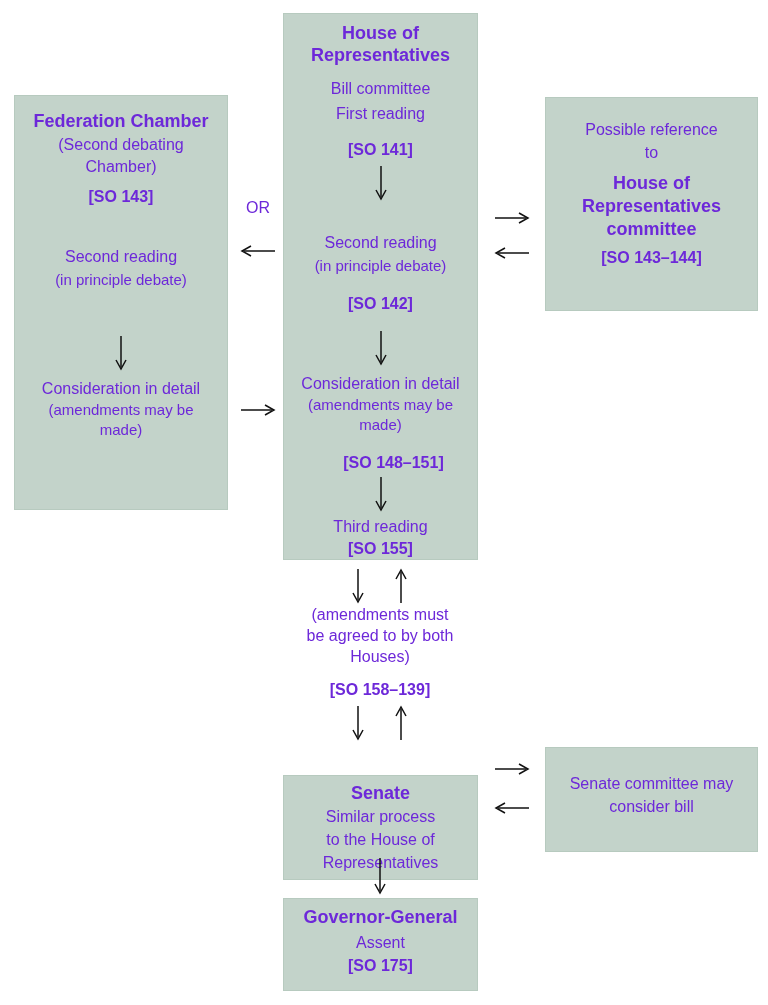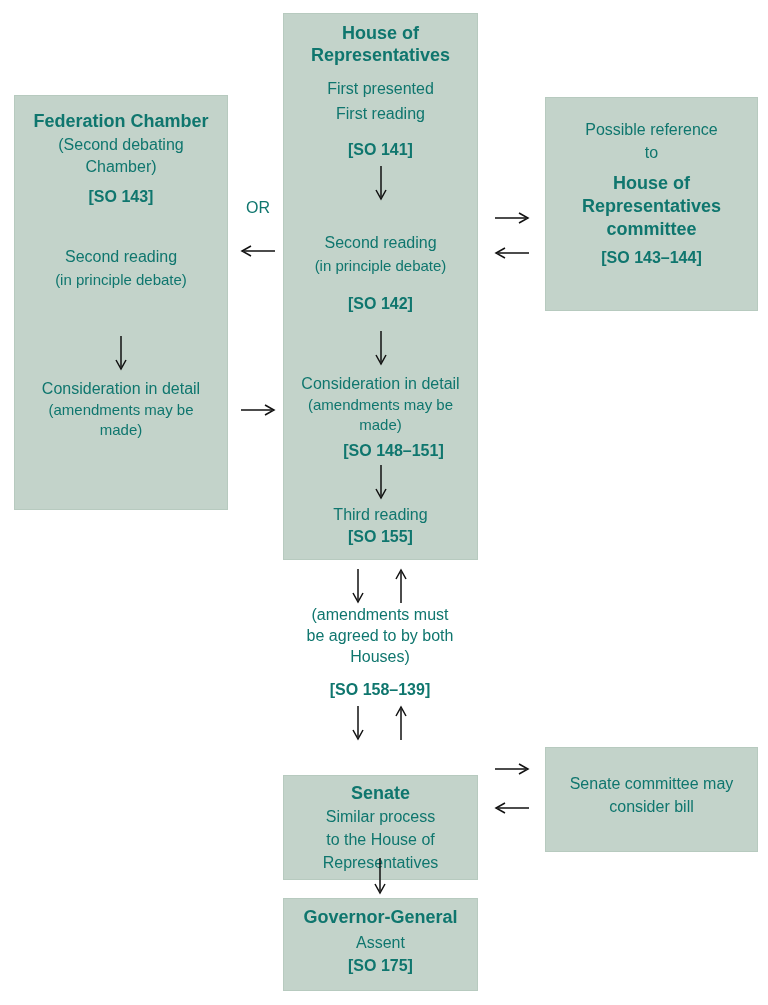--- a/index.html
+++ b/index.html
@@ -6,21 +6,21 @@
     margin: 0;
     padding: 0;
     background: #ffffff;
   }
   .canvas {
     position: relative;
     width: 768px;
     height: 1005px;
     background: #ffffff;
     font-family: "Liberation Sans", sans-serif;
-    color: #0f766e;
+    color: #6d28d9;
     overflow: hidden;
   }
   .box {
     position: absolute;
     background: #c3d3ca;
     border: 1px solid #b7cabf;
     box-sizing: border-box;
     text-align: center;
   }
   .t-title {
@@ -66,38 +66,38 @@
   }
 </style>
 </head>
 <body>
 
 <div class="canvas">
 
   <div class="box" style="left:283px; top:13px; width:195px; height:547px;">
     <div class="t-title multiline" style="margin-top:8px;">House of
 Representatives</div>
-    <div class="t-body" style="margin-top:10px;">First presented</div>
+    <div class="t-body" style="margin-top:10px;">Bill committee</div>
     <div class="t-body">First reading</div>
     <div class="t-so" style="margin-top:13px;">[SO 141]</div>
     <svg class="arrow-block" style="margin-top:4px;" width="14" height="36" viewBox="0 0 14 36">
       <line x1="7" y1="1" x2="7" y2="32" stroke="#111" stroke-width="1.5"></line>
       <path d="M2 25 L7 34 L12 25" fill="none" stroke="#111" stroke-width="1.5"></path>
     </svg>
     <div class="t-body" style="margin-top:29px;">Second reading</div>
     <div class="t-note22">(in principle debate)</div>
     <div class="t-so" style="margin-top:16px;">[SO 142]</div>
     <svg class="arrow-block" style="margin-top:15px;" width="14" height="36" viewBox="0 0 14 36">
       <line x1="7" y1="1" x2="7" y2="32" stroke="#111" stroke-width="1.5"></line>
       <path d="M2 25 L7 34 L12 25" fill="none" stroke="#111" stroke-width="1.5"></path>
     </svg>
     <div class="t-body-tight" style="margin-top:6px;">Consideration in detail</div>
     <div class="t-note multiline">(amendments may be
 made)</div>
-    <div class="t-so" style="margin-top:5px;padding-left:26px;">[SO 148–151]</div>
+    <div class="t-so" style="margin-top:17px;padding-left:26px;">[SO 148–151]</div>
     <svg class="arrow-block" style="margin-top:2px;" width="14" height="36" viewBox="0 0 14 36">
       <line x1="7" y1="1" x2="7" y2="32" stroke="#111" stroke-width="1.5"></line>
       <path d="M2 25 L7 34 L12 25" fill="none" stroke="#111" stroke-width="1.5"></path>
     </svg>
     <div class="t-body-tight" style="margin-top:3px;">Third reading</div>
     <div class="t-so">[SO 155]</div>
   </div>
 
   <div class="box" style="left:14px; top:95px; width:214px; height:415px;">
     <div class="t-title" style="margin-top:14px;">Federation Chamber</div>

